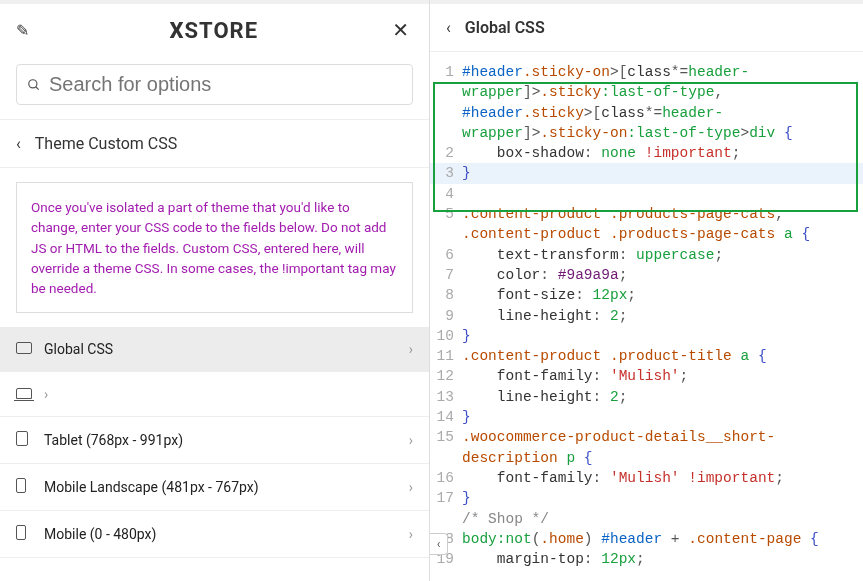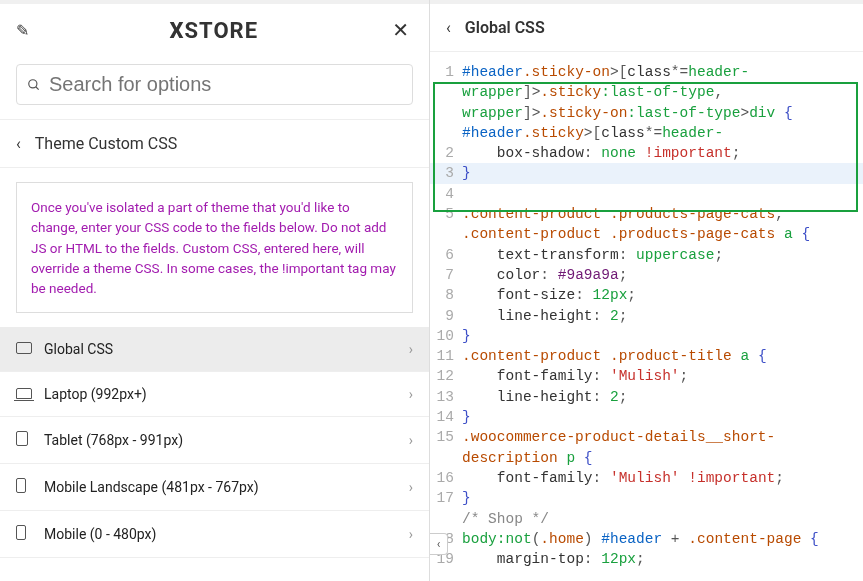--- a/index.html
+++ b/index.html
@@ -81,21 +81,20 @@
     </div>
     <div class="help-box">Once you've isolated a part of theme that you'd like to change, enter your CSS code to the fields below. Do not add JS or HTML to the fields. Custom CSS, entered here, will override a theme CSS. In some cases, the !important tag may be needed.</div>
     <div class="menu" id="menu">
         <div class="menu-item active">
           <span class="icon"><span class="dev-icon"></span></span>
           <span class="label">Global CSS</span>
           <span class="chev">›</span>
         </div>
         <div class="menu-item">
           <span class="icon"><span class="dev-laptop"></span></span>
-          <span class="label">Laptop (992px+)</span>
           <span class="chev">›</span>
         </div>
         <div class="menu-item">
           <span class="icon"><span class="dev-tablet"></span></span>
           <span class="label">Tablet (768px - 991px)</span>
           <span class="chev">›</span>
         </div>
         <div class="menu-item">
           <span class="icon"><span class="dev-mobile"></span></span>
           <span class="label">Mobile Landscape (481px - 767px)</span>
@@ -111,22 +110,22 @@
 
   <div class="right">
     <div class="topbar-filler"></div>
     <div class="right-header">
       <span class="back">‹</span>
       <h2>Global CSS</h2>
     </div>
     <div class="editor" id="editor">
         <div class="line"><span class="gutter">1</span><span class="code"><span class="tk-id">#header</span><span class="tk-cls">.sticky-on</span><span class="tk-punc">&gt;</span><span class="tk-punc">[</span><span class="tk-prop">class</span><span class="tk-punc">*=</span><span class="tk-val">header-</span></span></div>
         <div class="line"><span class="gutter"></span><span class="code"><span class="tk-val">wrapper</span><span class="tk-punc">]</span><span class="tk-punc">&gt;</span><span class="tk-cls">.sticky</span><span class="tk-pseudo">:last-of-type</span><span class="tk-punc">, </span></span></div>
+        <div class="line"><span class="gutter"></span><span class="code"><span class="tk-id">#header</span><span class="tk-cls">.sticky</span><span class="tk-punc">&gt;</span><span class="tk-punc">[</span><span class="tk-prop">class</span><span class="tk-punc">*=</span><span class="tk-val">header-</span></span></div>
         <div class="line"><span class="gutter"></span><span class="code"><span class="tk-val">wrapper</span><span class="tk-punc">]</span><span class="tk-punc">&gt;</span><span class="tk-cls">.sticky-on</span><span class="tk-pseudo">:last-of-type</span><span class="tk-punc">&gt;</span><span class="tk-tag">div</span><span class="tk-punc"> </span><span class="tk-brace">{</span></span></div>
-        <div class="line"><span class="gutter"></span><span class="code"><span class="tk-id">#header</span><span class="tk-cls">.sticky</span><span class="tk-punc">&gt;</span><span class="tk-punc">[</span><span class="tk-prop">class</span><span class="tk-punc">*=</span><span class="tk-val">header-</span></span></div>
         <div class="line"><span class="gutter">2</span><span class="code"><span>    </span><span class="tk-prop">box-shadow</span><span class="tk-punc">: </span><span class="tk-val">none</span><span class="tk-punc"> </span><span class="tk-imp">!important</span><span class="tk-punc">;</span></span></div>
         <div class="line hl"><span class="gutter">3</span><span class="code"><span class="tk-brace">}</span></span></div>
         <div class="line"><span class="gutter">4</span><span class="code"></span></div>
         <div class="line"><span class="gutter">5</span><span class="code"><span class="tk-cls">.content-product</span><span class="tk-punc"> </span><span class="tk-cls">.products-page-cats</span><span class="tk-punc">, </span></span></div>
         <div class="line"><span class="gutter"></span><span class="code"><span class="tk-cls">.content-product</span><span class="tk-punc"> </span><span class="tk-cls">.products-page-cats</span><span class="tk-punc"> </span><span class="tk-tag">a</span><span class="tk-punc"> </span><span class="tk-brace">{</span></span></div>
         <div class="line"><span class="gutter">6</span><span class="code"><span>    </span><span class="tk-prop">text-transform</span><span class="tk-punc">: </span><span class="tk-val">uppercase</span><span class="tk-punc">;</span></span></div>
         <div class="line"><span class="gutter">7</span><span class="code"><span>    </span><span class="tk-prop">color</span><span class="tk-punc">: </span><span class="tk-hex">#9a9a9a</span><span class="tk-punc">;</span></span></div>
         <div class="line"><span class="gutter">8</span><span class="code"><span>    </span><span class="tk-prop">font-size</span><span class="tk-punc">: </span><span class="tk-val">12px</span><span class="tk-punc">;</span></span></div>
         <div class="line"><span class="gutter">9</span><span class="code"><span>    </span><span class="tk-prop">line-height</span><span class="tk-punc">: </span><span class="tk-val">2</span><span class="tk-punc">;</span></span></div>
         <div class="line"><span class="gutter">10</span><span class="code"><span class="tk-brace">}</span></span></div>

